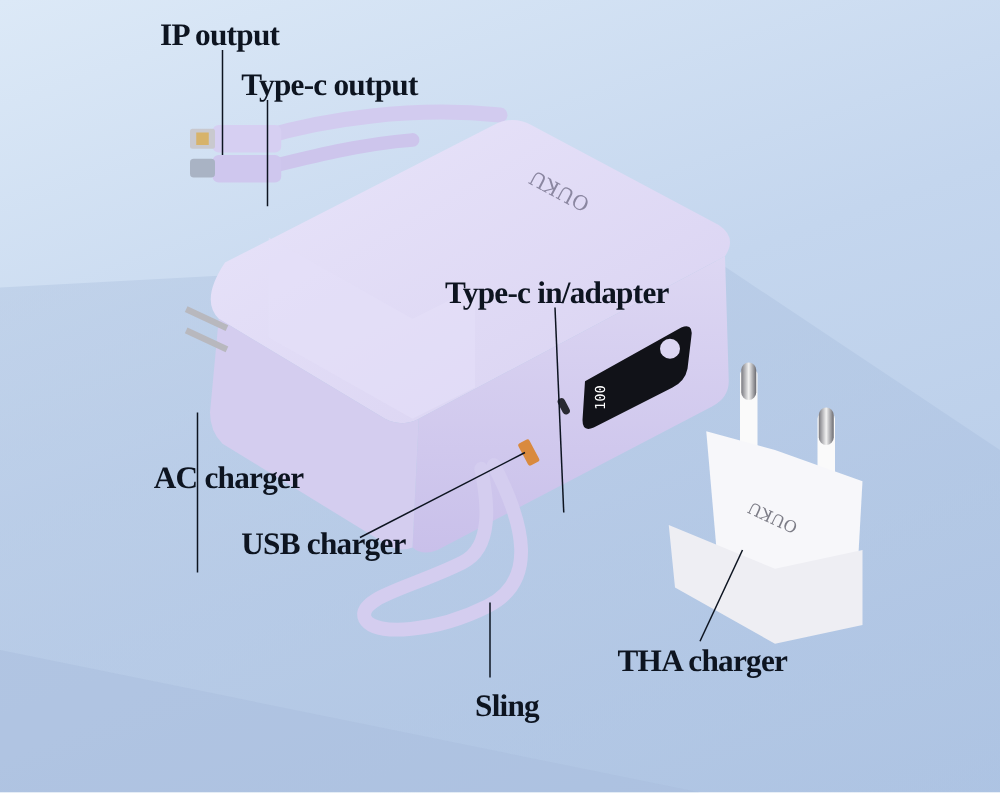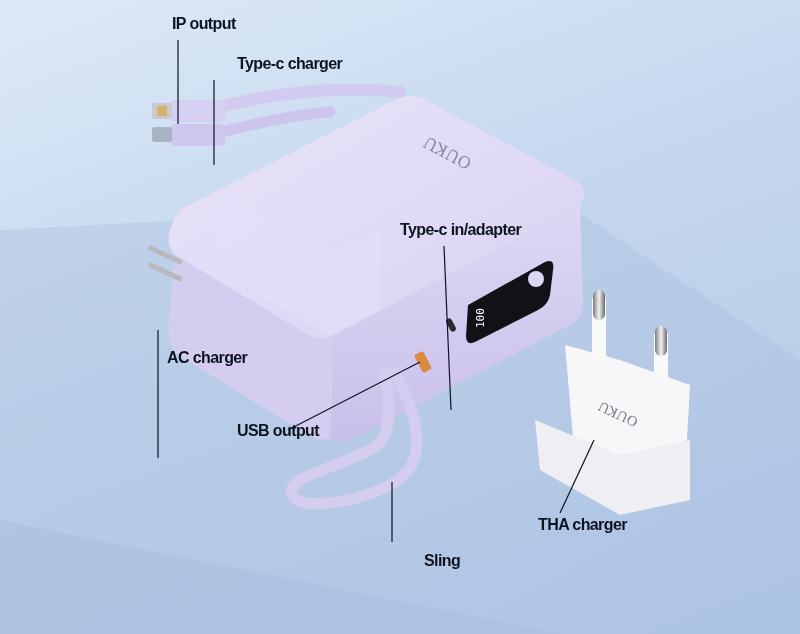--- a/index.html
+++ b/index.html
@@ -1,21 +1,21 @@
 <!DOCTYPE html>
 <html><head>
 <meta charset="utf-8">
 <style>
   html, body { margin: 0; padding: 0; }
   body { width: 800px; height: 634px; overflow: hidden; font-family: "DejaVu Sans", sans-serif; }
   .stage { position: relative; width: 800px; height: 634px; overflow: hidden;
     background: linear-gradient(160deg, #dce9f7 0%, #c4d6ee 45%, #b4c9e6 100%); }
   svg.scene { position: absolute; left: 0; top: 0; width: 800px; height: 634px; }
-  .label { position: absolute; font-family: Liberation Sans, sans-serif; font-weight: bold;
-    font-size: 16px; color: #0d1420; letter-spacing: -0.6px; white-space: nowrap; line-height: 1; margin-left: 44px; }
+  .label { position: absolute; font-family: Liberation Serif, serif; font-weight: bold;
+    font-size: 25px; color: #0d1420; letter-spacing: -0.6px; white-space: nowrap; line-height: 1; }
 </style>
 </head>
 <body>
 
 <div class="stage">
   <svg class="scene" viewBox="0 0 800 634">
     <defs>
       <linearGradient id="table" x1="0" y1="0" x2="1" y2="1">
         <stop offset="0" stop-color="#b6c9e4"></stop>
         <stop offset="1" stop-color="#a8bfe0"></stop>
@@ -91,19 +91,19 @@
       <line x1="214" y1="80" x2="214" y2="165"></line>
       <line x1="444" y1="246" x2="451" y2="410"></line>
       <line x1="158" y1="330" x2="158" y2="458"></line>
       <line x1="288" y1="430" x2="420" y2="362"></line>
       <line x1="392" y1="482" x2="392" y2="542"></line>
       <line x1="560" y1="513" x2="594" y2="440"></line>
     </g>
   </svg>
 
   <span class="label" style="left:128px; top:16px;">IP output</span>
-  <span class="label" style="left:193px; top:56px;">Type-c charger</span>
+  <span class="label" style="left:193px; top:56px;">Type-c output</span>
   <span class="label" style="left:356px; top:222px;">Type-c in/adapter</span>
-  <span class="label" style="left:123px; top:350px;">AC charger</span>
-  <span class="label" style="left:193px; top:423px;">USB output</span>
+  <span class="label" style="left:123px; top:370px;">AC charger</span>
+  <span class="label" style="left:193px; top:423px;">USB charger</span>
   <span class="label" style="left:380px; top:553px;">Sling</span>
   <span class="label" style="left:494px; top:517px;">THA charger</span>
 </div>
 
 </body></html>

